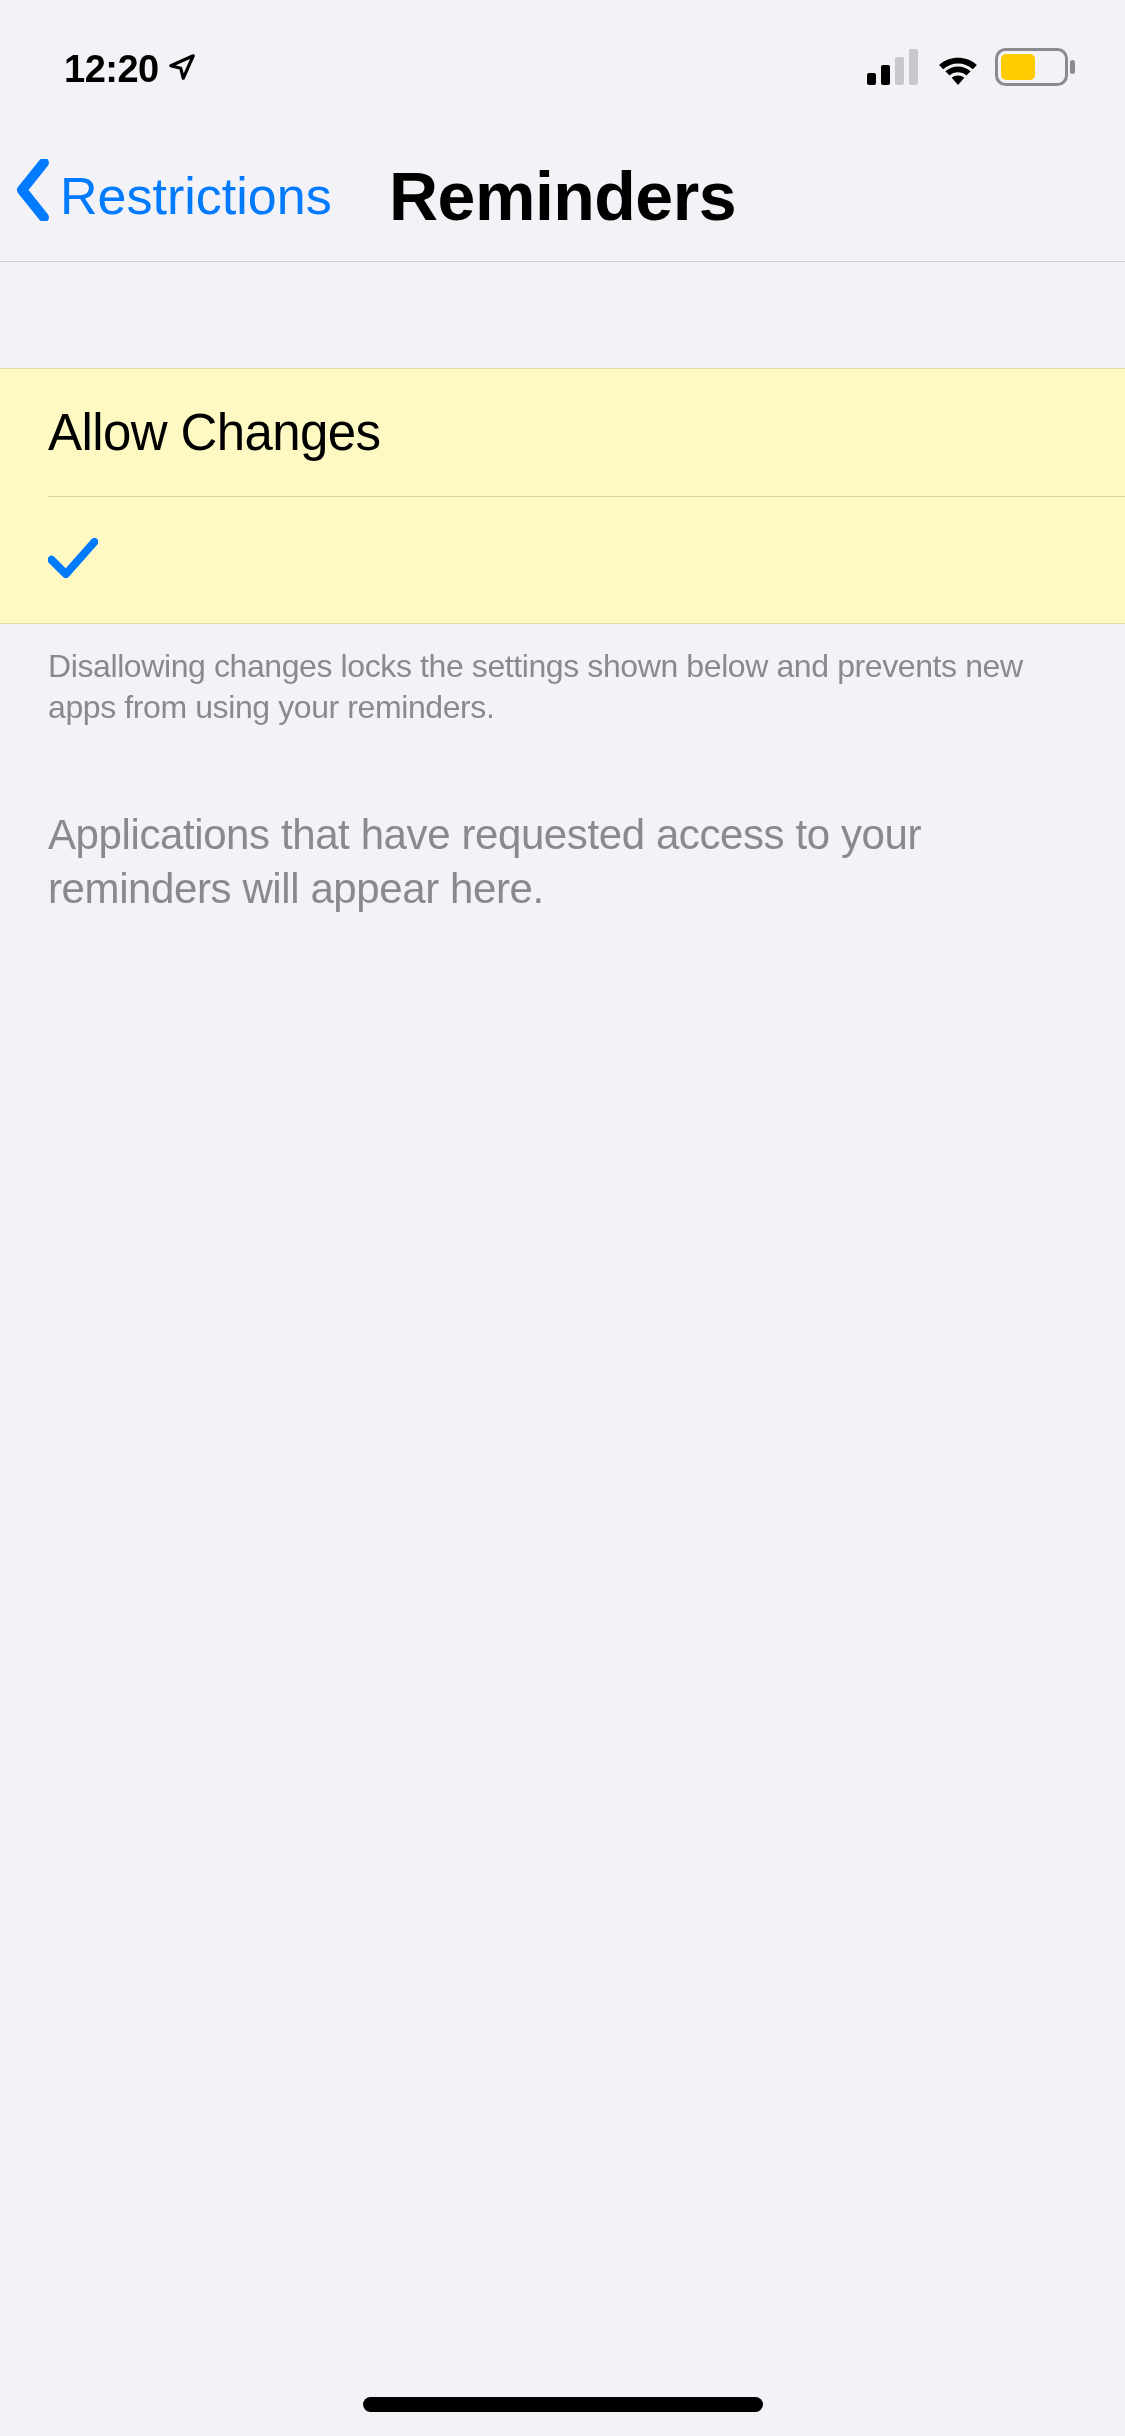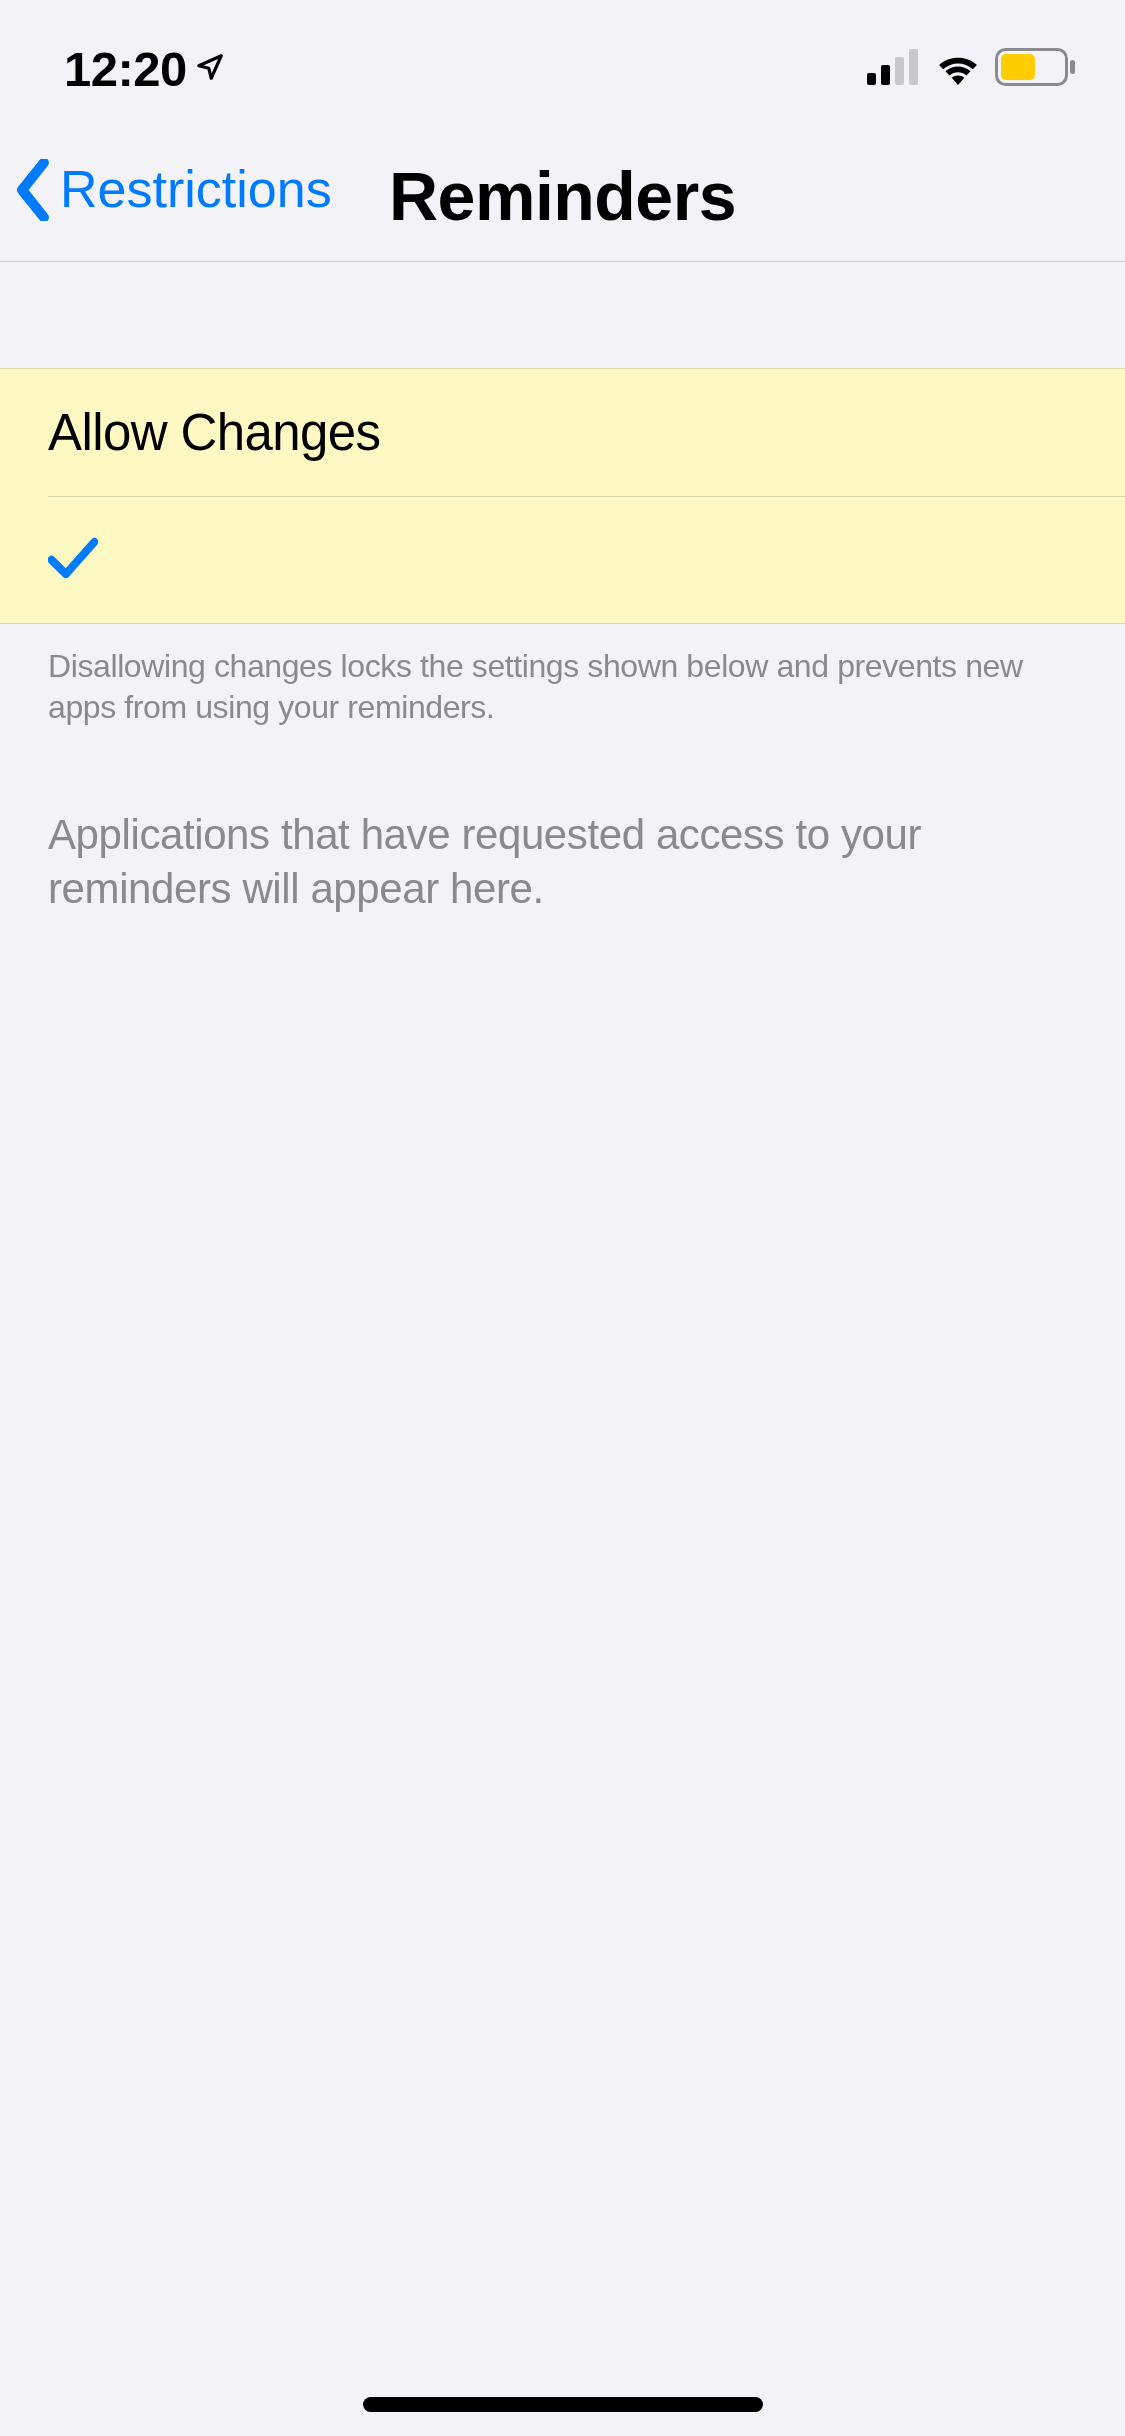--- a/index.html
+++ b/index.html
@@ -25,21 +25,21 @@
       justify-content: space-between;
       padding: 0 48px 0 64px;
       padding-top: 8px;
     }
     .status-left {
       display: flex;
       align-items: center;
       gap: 8px;
     }
     .status-time {
-      font-size: 49px;
+      font-size: 38px;
       font-weight: 600;
       letter-spacing: -0.5px;
       color: #000;
     }
     .status-right {
       display: flex;
       align-items: center;
       gap: 12px;
     }
 
@@ -48,21 +48,21 @@
       height: 132px;
       position: relative;
       border-bottom: 1px solid rgba(0,0,0,0.15);
       display: flex;
       align-items: center;
     }
     .back-button {
       position: absolute;
       left: 14px;
       display: flex;
-      align-items: flex-start;
+      align-items: center;
       gap: 8px;
       color: #007aff;
       font-size: 52px;
       font-weight: 400;
     }
     .nav-title {
       width: 100%;
       text-align: center;
       font-size: 68px;
       font-weight: 600;

